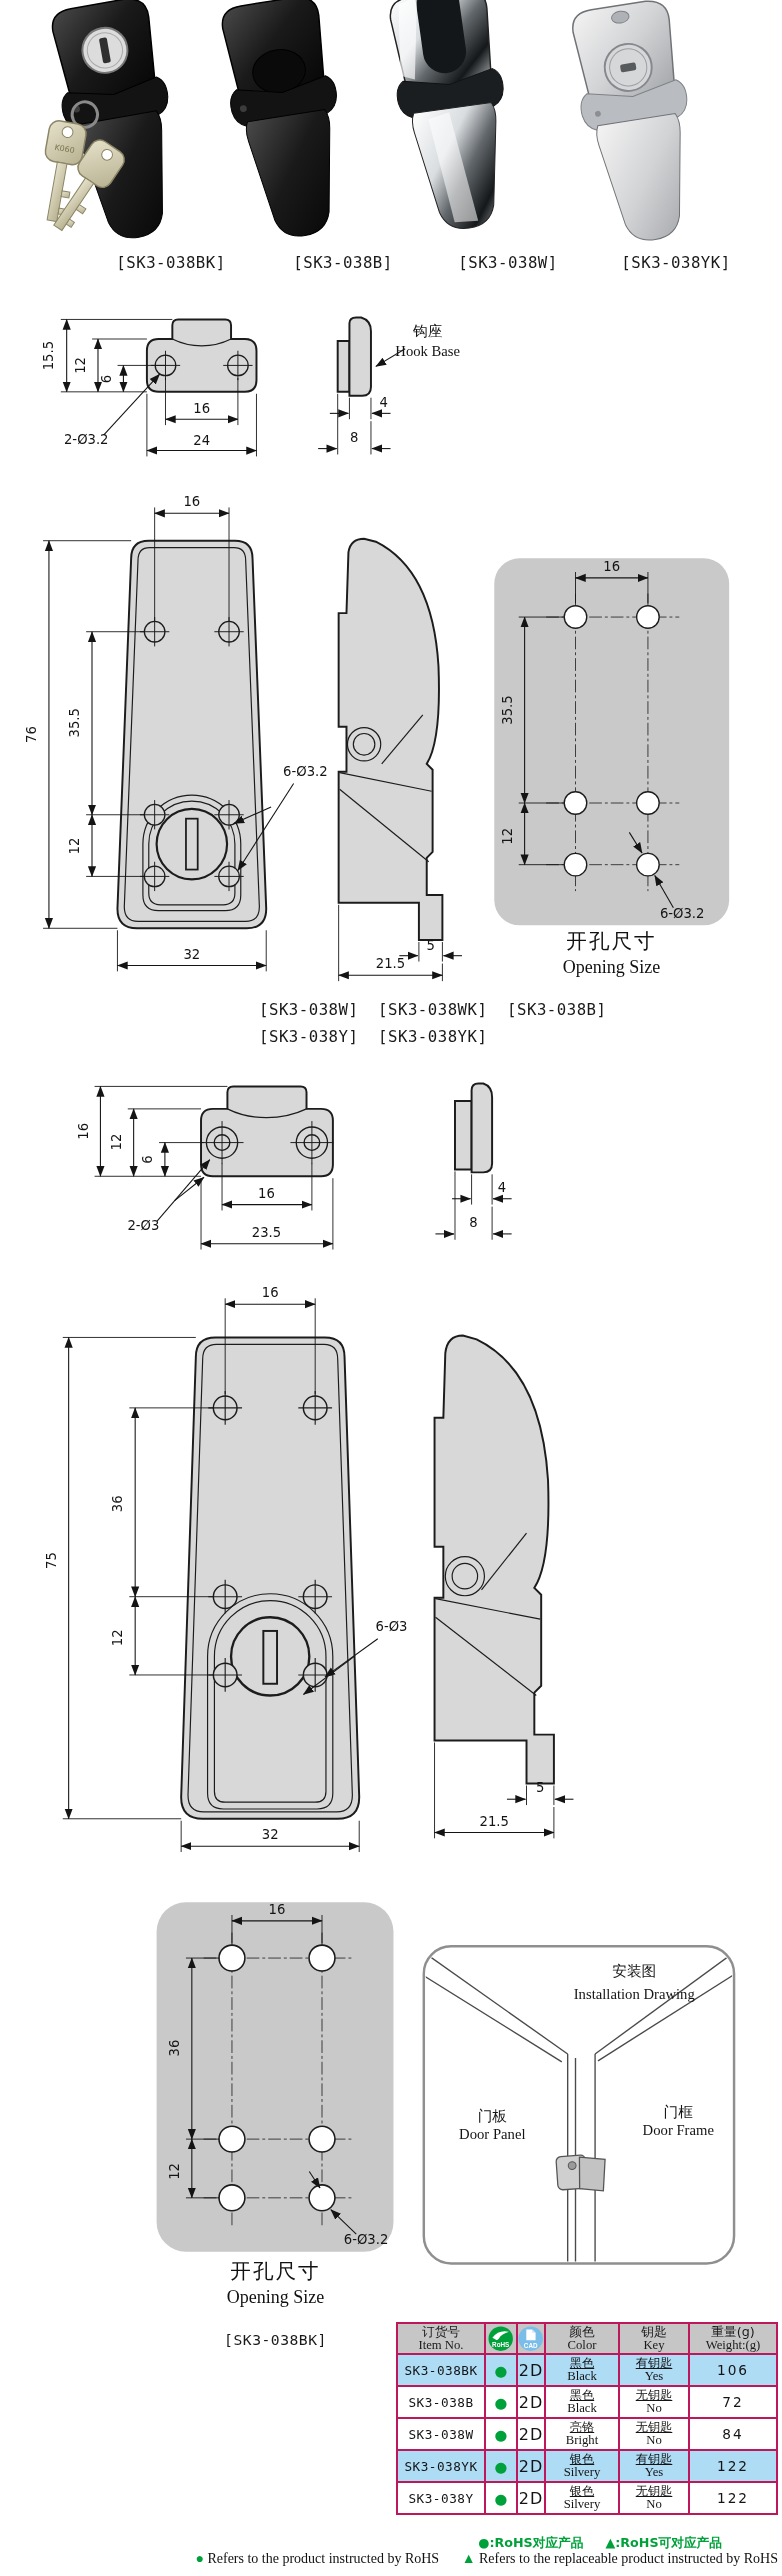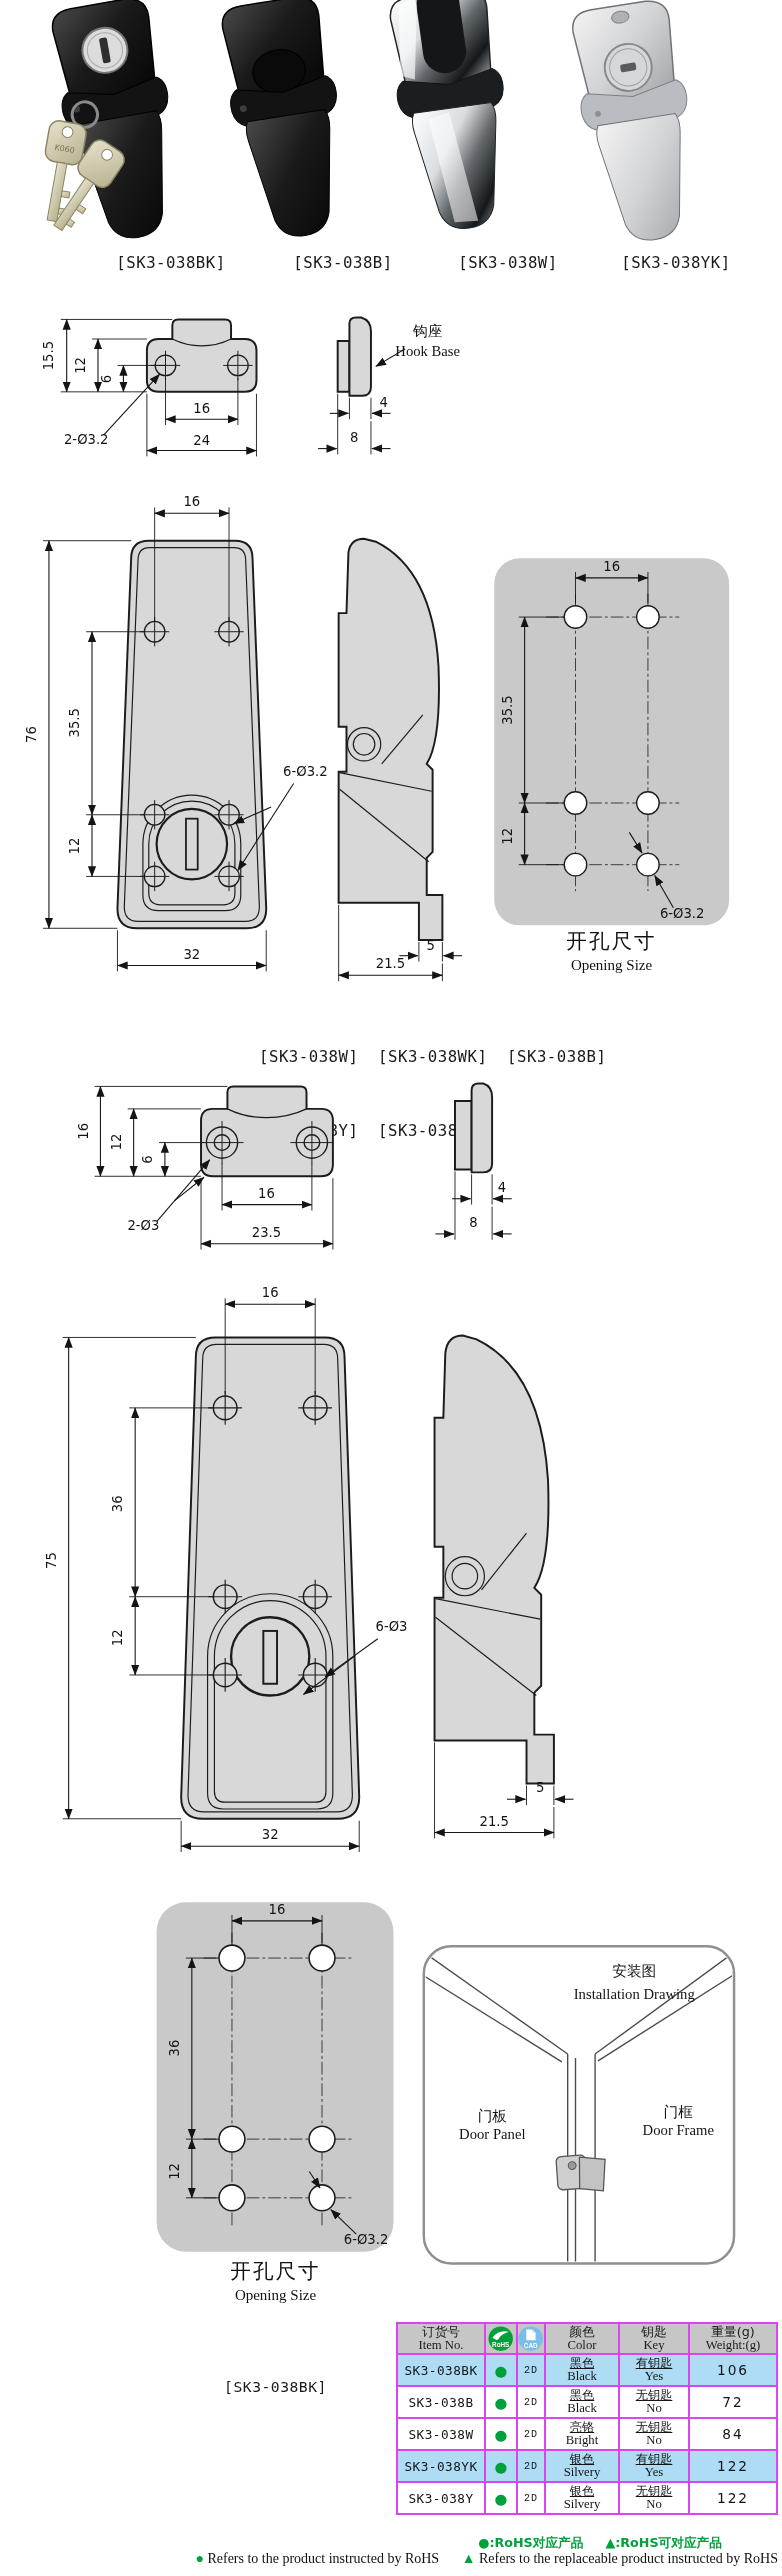--- a/index.html
+++ b/index.html
@@ -14,36 +14,36 @@
   .ext{stroke:#141414;stroke-width:0.9;fill:none;}
   .dim{stroke:#141414;stroke-width:1.1;fill:none;marker-start:url(#ar);marker-end:url(#ar);}
   .arl{stroke:#141414;stroke-width:1.1;fill:none;marker-end:url(#ar);}
   .cl{stroke:#3a3a3a;stroke-width:1;fill:none;stroke-dasharray:13 3 3 3;}
   text.d{font:13.5px "DejaVu Sans",sans-serif;fill:#141414;text-anchor:middle;}
   text.dser{font:15px "Liberation Serif",serif;fill:#141414;text-anchor:middle;}
   text.dcn{font:15px "DejaVu Sans",sans-serif;fill:#141414;text-anchor:middle;}
   
   .plabel{position:absolute;width:176px;text-align:center;font-family:"DejaVu Sans Mono",monospace;
           font-size:15.7px;color:#1a1a1a;letter-spacing:0.5px;}
-  .mlabel{font-family:"DejaVu Sans Mono",monospace;font-size:15.7px;color:#1a1a1a;letter-spacing:0.5px;margin-top:47px;}
+  .mlabel{font-family:"DejaVu Sans Mono",monospace;font-size:15.7px;color:#1a1a1a;letter-spacing:0.5px;}
   .mrow span{margin-right:19.6px;}
   
   .capcn{font-size:20.6px;letter-spacing:2px;color:#111;}
-  .capen{font-family:"Liberation Serif",serif;font-size:15px;color:#111;margin-top:2px;}
+  .capen{font-family:"Liberation Serif",serif;font-size:18px;color:#111;margin-top:2px;}
   
   #spec-table{border-collapse:collapse;table-layout:fixed;width:382px;background:#fff;}
-  #spec-table td,#spec-table th{border:2px solid #d946ef;padding:0;vertical-align:middle;text-align:center;overflow:hidden;}
+  #spec-table td,#spec-table th{border:2px solid #be185d;padding:0;vertical-align:middle;text-align:center;overflow:hidden;}
   #spec-table th{background:#c6c6c6;height:29px;font-weight:normal;}
   #spec-table td{height:30px;margin-top:36px;}
   tr.blue td{background:#aedcf5;}
   .hcn{font-size:12.7px;line-height:13.7px;color:#1a1a1a;}
   .hen{font-size:12.7px;line-height:12.7px;color:#1a1a1a;}
   .item-cell{font-family:"DejaVu Sans Mono",monospace;font-size:12.7px;letter-spacing:0.5px;}
   .dot-cell{color:#00a13a;font-size:14.7px;}
-  .cad-cell{font-size:10px;letter-spacing:1px;font-family:Liberation Mono, monospace;}
+  .cad-cell{font-size:16px;letter-spacing:1px;}
   .ccn{font-size:12.2px;line-height:13.7px;text-decoration:underline;}
   .cen{font-size:12.7px;line-height:11.7px;}
   .wt-cell{font-size:13.7px;letter-spacing:2px;}
   
   .foot1{position:absolute;left:0;top:2535px;width:722px;text-align:right;font-size:12.7px;
          font-weight:bold;color:#00a13a;}
   .foot1 span{margin-left:17.6px;}
   .foot2{position:absolute;left:0;top:2551px;width:778px;text-align:right;
          font-family:"Liberation Serif",serif;font-size:14px;color:#111;}
   .gsym{color:#00a13a;}

